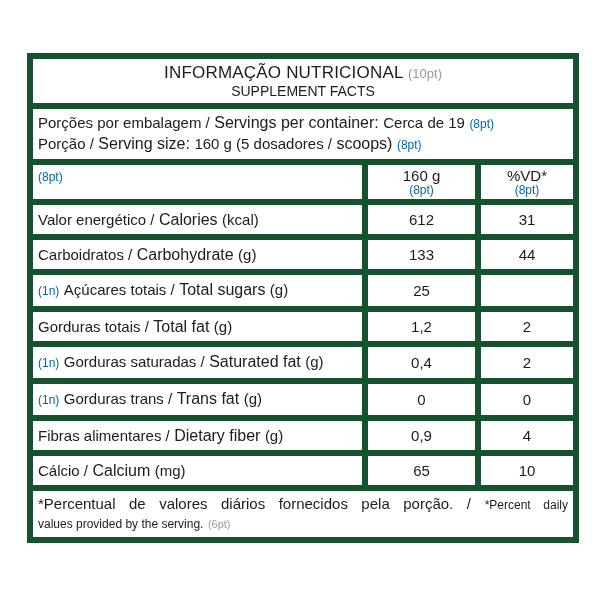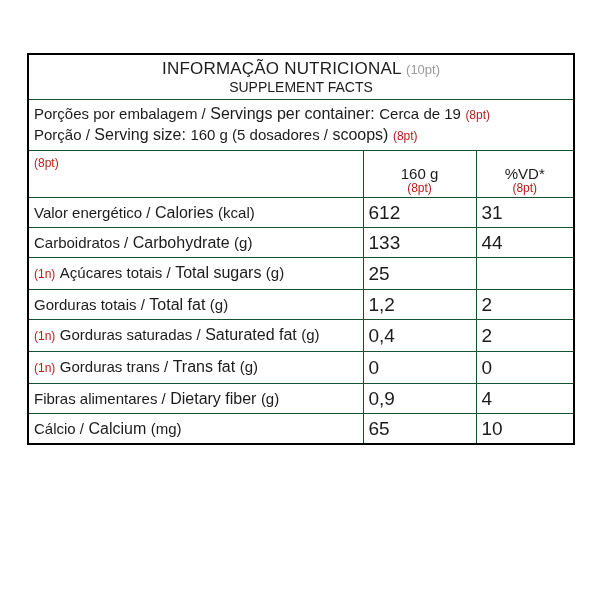--- a/index.html
+++ b/index.html
@@ -18,21 +18,21 @@
     top: 53px;
     width: 546px;
   }
   table.nutri {
     width: 100%;
     border-collapse: collapse;
     table-layout: fixed;
     border: 2px solid #000;
   }
   table.nutri td {
-    border: 1px solid #14532d;
+    border: 6px solid #14532d;
     padding: 4px 5px;
     vertical-align: middle;
     overflow: hidden;
   }
   
   td.c-title {
     text-align: center;
     padding: 3px 4px 2px 4px;
     line-height: 20px;
   }
@@ -40,35 +40,35 @@
   .t-note { font-size: 13px; color: #999999; }
   .t-en { display: block; font-size: 14px; line-height: 15px; }
   
   td.c-serv {
     padding: 2px 6px 15px 6px;
     line-height: 19px;
     vertical-align: top;
   }
   .pt  { font-size: 15px; }
   .en  { font-size: 16px; }
-  .note { font-size: 12px; color: #b91c1c; }
+  .note { font-size: 12px; color: #0369a1; }
   
   td.c-serv { border-bottom: 3px solid #000; }
   
   tr.head-row td {
     vertical-align: top;
     padding: 2px 5px;
   }
   td.c-head { text-align: center; }
-  .h-main { font-size: 15px; line-height: 17px; margin-top: 12px; }
+  .h-main { font-size: 15px; line-height: 17px; }
   .h-sub  { font-size: 12px; line-height: 13px; }
   
   tr.data-row td { line-height: 21px; }
   td.c-labelcell { text-align: left; white-space: nowrap; }
-  td.c-val { font-size: 19px; }
+  td.c-val { text-align: center; font-size: 15px; }
   
   td.c-footer {
     padding: 2px 4px 4px 4px;
     line-height: 17px;
     vertical-align: top;
   }
   .f-line1 { text-align: justify; text-align-last: justify; }
   .f-line2 { text-align: left; }
   .f-pt { font-size: 15px; }
   .f-en { font-size: 12px; }
@@ -205,15 +205,27 @@
     <tr class="data-row">
       <td class="c-labelcell">
         <span class="pt">Cálcio /</span>
         <span class="en">Calcium</span>
         <span class="pt">(mg)</span>
       </td>
       <td class="c-val">65</td>
       <td class="c-val">10</td>
     </tr>
 
+    <tr>
+      <td class="c-footer" colspan="3">
+        <div class="f-line1">
+          <span class="f-pt">*Percentual de valores diários fornecidos pela porção. /</span>
+          <span class="f-en">*Percent daily</span>
+        </div>
+        <div class="f-line2">
+          <span class="f-en">values provided by the serving.</span>
+          <span class="f-note">(6pt)</span>
+        </div>
+      </td>
+    </tr>
   </tbody>
     </table>
 </div>
 
 </body></html>

